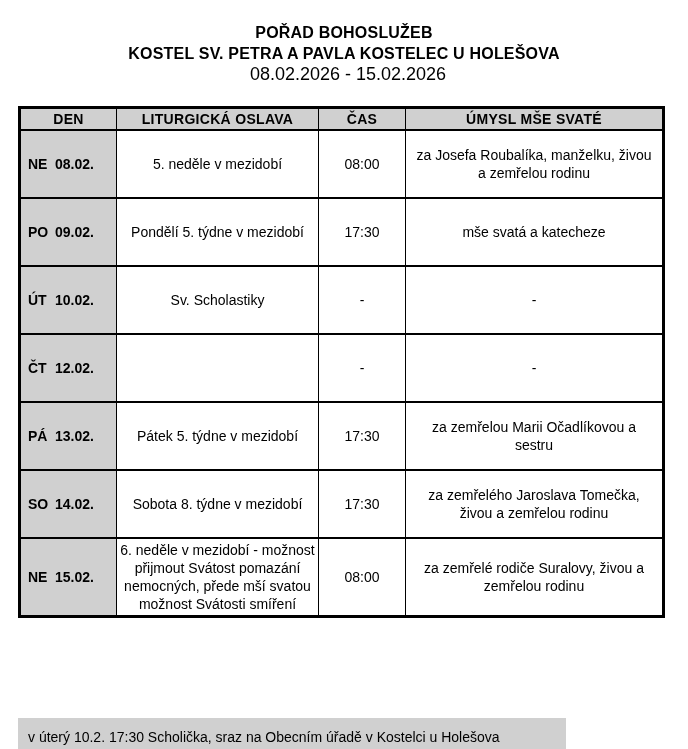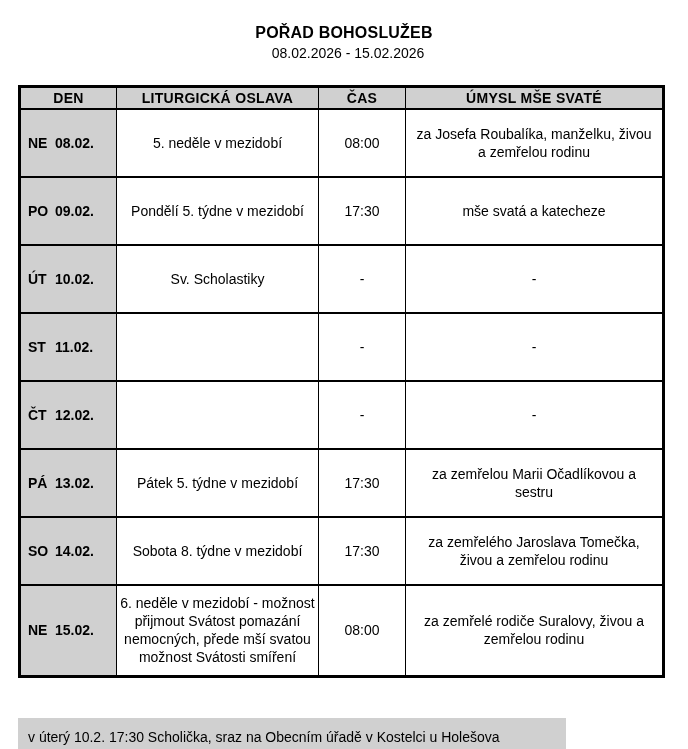--- a/index.html
+++ b/index.html
@@ -23,21 +23,21 @@
     padding-top: 22px;
     text-align: center;
   }
   .doc-header .t1 {
     font-size: 16px;
     font-weight: bold;
     line-height: 21px;
     letter-spacing: 0.2px;
   }
   .doc-header .t2 {
-    font-size: 14px;
+    font-size: 18px;
     line-height: 20px;
     margin-left: 8px;
   }
   
   table.schedule {
     border-collapse: collapse;
     table-layout: fixed;
     width: 644px;
     margin: 22px 0 0 18px;
     border: 3px solid #000000;
@@ -100,20 +100,21 @@
     font-size: 14px;
   }
 </style>
 </head>
 <body>
 
 <div class="page">
 
   <div class="doc-header">
     <div class="t1">POŘAD BOHOSLUŽEB</div>
+    <div class="t1">KOSTEL SV. PETRA A PAVLA KOSTELEC U HOLEŠOVA</div>
     <div class="t2">08.02.2026 - 15.02.2026</div>
   </div>
 
   <table class="schedule">
     <colgroup>
       <col class="c-day">
         <col class="c-cel">
         <col class="c-time">
         <col class="c-int">
     </colgroup>
@@ -138,26 +139,20 @@
           <td class="time-cell">17:30</td>
           <td class="int-cell">mše svatá a katecheze</td>
         </tr>
         <tr>
           <td class="day-cell"><span class="day-abbr">ÚT</span><span class="day-date">10.02.</span></td>
           <td class="cel-cell">Sv. Scholastiky</td>
           <td class="time-cell">-</td>
           <td class="int-cell">-</td>
         </tr>
         <tr>
-          <td class="day-cell"><span class="day-abbr">ST</span><span class="day-date">11.02.</span></td>
-          <td class="cel-cell"></td>
-          <td class="time-cell">-</td>
-          <td class="int-cell">-</td>
-        </tr>
-        <tr>
           <td class="day-cell"><span class="day-abbr">ČT</span><span class="day-date">12.02.</span></td>
           <td class="cel-cell"></td>
           <td class="time-cell">-</td>
           <td class="int-cell">-</td>
         </tr>
         <tr>
           <td class="day-cell"><span class="day-abbr">PÁ</span><span class="day-date">13.02.</span></td>
           <td class="cel-cell">Pátek 5. týdne v mezidobí</td>
           <td class="time-cell">17:30</td>
           <td class="int-cell">za zemřelou Marii Očadlíkovou a sestru</td>

